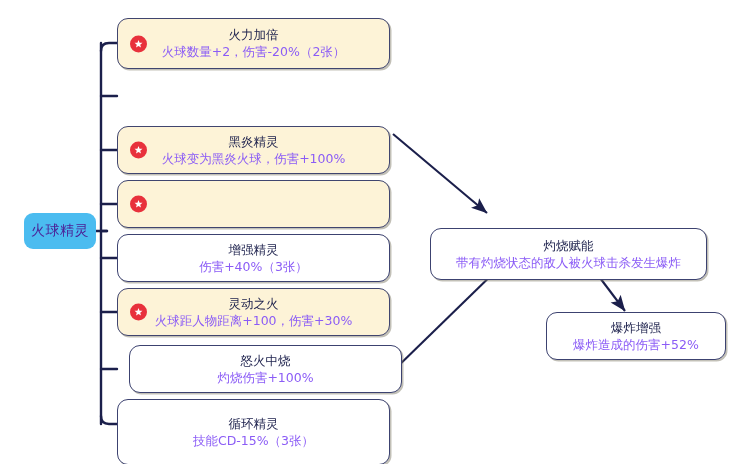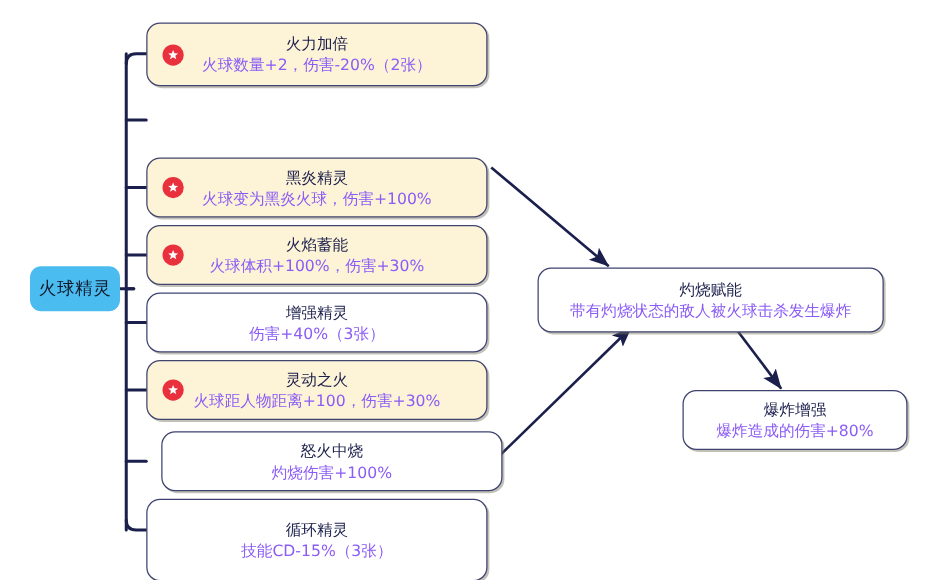--- a/index.html
+++ b/index.html
@@ -40,21 +40,21 @@
     height: 36px;
     border-radius: 9px;
     background: #4BBCF0;
     display: flex;
     align-items: center;
     justify-content: center;
     box-sizing: border-box;
   }
   .root-label {
     font-size: 14px;
-    color: #0f172a;
+    color: #4c1d95;
     letter-spacing: 0.5px;
     white-space: nowrap;
   }
 
   
   .node {
     position: absolute;
     box-sizing: border-box;
     border: 1.4px solid #3c4270;
     border-radius: 11px;
@@ -169,24 +169,20 @@
       <span class="node-desc">火球变为黑炎火球，伤害+100%</span>
     </div>
   </div>
 
   <div class="node cream" style="left:117px; top:180px; width:273px; height:48px;">
     <span class="star-badge">
       <svg width="9" height="9" viewBox="0 0 10 10">
         <path d="M5,0.6 L6.2,3.5 L9.4,3.7 L6.9,5.7 L7.8,8.8 L5,7.1 L2.2,8.8 L3.1,5.7 L0.6,3.7 L3.8,3.5 Z" fill="#ffffff"></path>
       </svg>
     </span>
-    <div class="node-body">
-      <span class="node-title">火焰蓄能</span>
-      <span class="node-desc">火球体积+100%，伤害+30%</span>
-    </div>
   </div>
 
   <div class="node" style="left:117px; top:234px; width:273px; height:48px;">
     <div class="node-body">
       <span class="node-title">增强精灵</span>
       <span class="node-desc">伤害+40%（3张）</span>
     </div>
   </div>
 
   <div class="node cream" style="left:117px; top:288px; width:273px; height:48px;">
@@ -208,27 +204,27 @@
     </div>
   </div>
 
   <div class="node" style="left:117px; top:399px; width:273px; height:66px;">
     <div class="node-body">
       <span class="node-title">循环精灵</span>
       <span class="node-desc">技能CD-15%（3张）</span>
     </div>
   </div>
 
-  <div class="node wide-right" style="left:430px; top:214px; width:277px; height:52px;text-align:center;">
+  <div class="node wide-right" style="left:430px; top:228px; width:277px; height:52px;text-align:center;">
     <div class="node-body">
       <span class="node-title">灼烧赋能</span>
       <span class="node-desc">带有灼烧状态的敌人被火球击杀发生爆炸</span>
     </div>
   </div>
 
   <div class="node wide-right" style="left:546px; top:312px; width:180px; height:48px;align-items:center;">
     <div class="node-body">
       <span class="node-title">爆炸增强</span>
-      <span class="node-desc">爆炸造成的伤害+80%</span>
+      <span class="node-desc">爆炸造成的伤害+52%</span>
     </div>
   </div>
 
 </div>
 
 </body></html>

